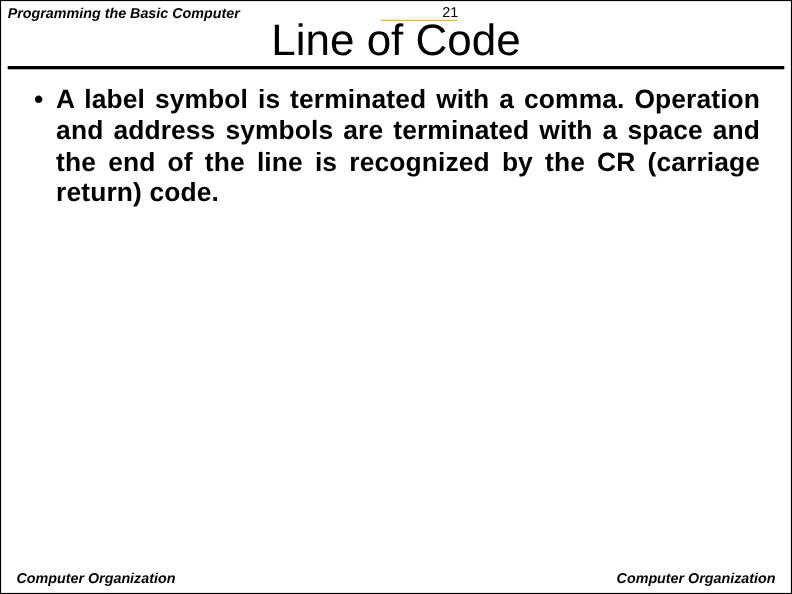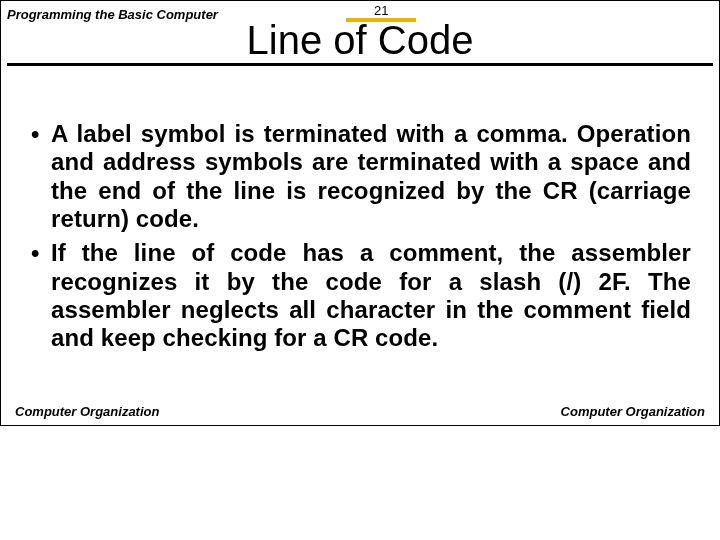--- a/index.html
+++ b/index.html
@@ -1,25 +1,25 @@
 <!DOCTYPE html>
 <html><head>
 <meta charset="utf-8">
 <style>
   * { margin: 0; padding: 0; box-sizing: border-box; }
   html, body { width: 720px; height: 540px; font-family: Arial, Helvetica, sans-serif; background: #fff; }
-  .page { width: 720px; height: 426px; position: relative; border: 1px solid #000; }
+  .page { width: 720px; height: 540px; position: relative; border: 1px solid #000; }
   .header-row { display: flex; align-items: flex-end; padding: 2px 6px 0 6px; }
   .header-left { font-size: 13px; font-weight: bold; font-style: italic; width: 48%; }
-  .header-num { font-size: 13px; text-align: center; width: 10%; border-bottom: 4px solid #eab308; }
+  .header-num { font-size: 13px; text-align: right; width: 10%; border-bottom: 1px solid #eab308; }
   .title-wrap { text-align: center; margin-top: -4px; }
   .title { display: inline-block; font-size: 40px; font-weight: normal; padding: 0 8px 0 8px; }
   .rule { height: 3px; background: #000; margin: 0 6px; }
   .body { padding: 14px 28px 0 28px; }
-  ul.bullets { list-style: none; margin-top: 40px; }
+  ul.bullets { list-style: none; }
   ul.bullets > li { position: relative; padding-left: 22px; font-size: 24px; font-weight: bold; line-height: 1.18; text-align: justify; margin-bottom: 6px; letter-spacing: 0.1px; }
   ul.bullets > li::before { content: "•"; position: absolute; left: 2px; top: 0; font-size: 24px; }
   .footer { position: absolute; bottom: 6px; left: 0; right: 0; display: flex; justify-content: space-between; padding: 0 14px; font-size: 13px; font-weight: bold; font-style: italic; }
 </style>
 </head>
 <body>
 
 <div class="page">
 
   <div class="header-row">
@@ -28,21 +28,20 @@
   </div>
 
   <div class="title-wrap">
     <div class="title">Line of Code</div>
   </div>
   <div class="rule"></div>
 
   <div class="body">
     <ul class="bullets">
       <li>A label symbol is terminated with a comma. Operation and address symbols are terminated with a space and the end of the line is recognized by the CR (carriage return) code.</li>
-      <li>If the line of code has a comment, the assembler recognizes it by the code for a slash (/) 2F. The assembler neglects all character in the comment field and keep checking for  a CR code.</li>
     </ul>
   </div>
 
   <div class="footer">
     <div>Computer Organization</div>
     <div>Computer Organization</div>
   </div>
 
 </div>
 

